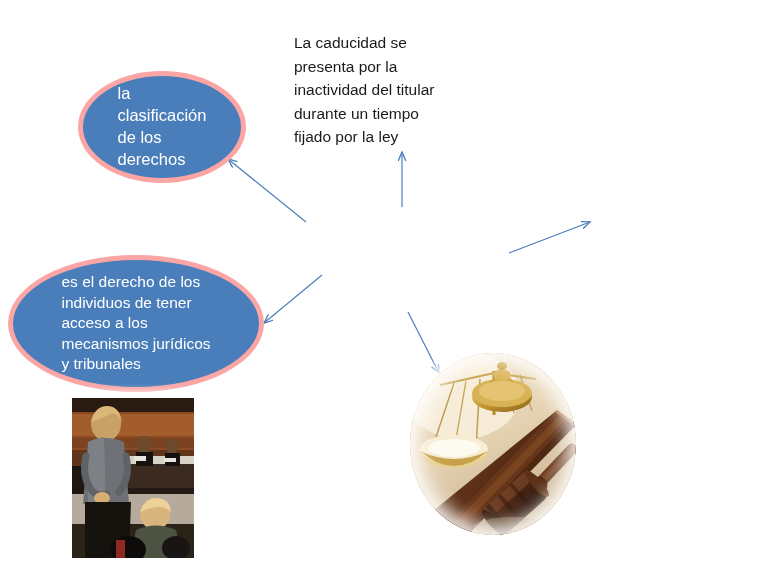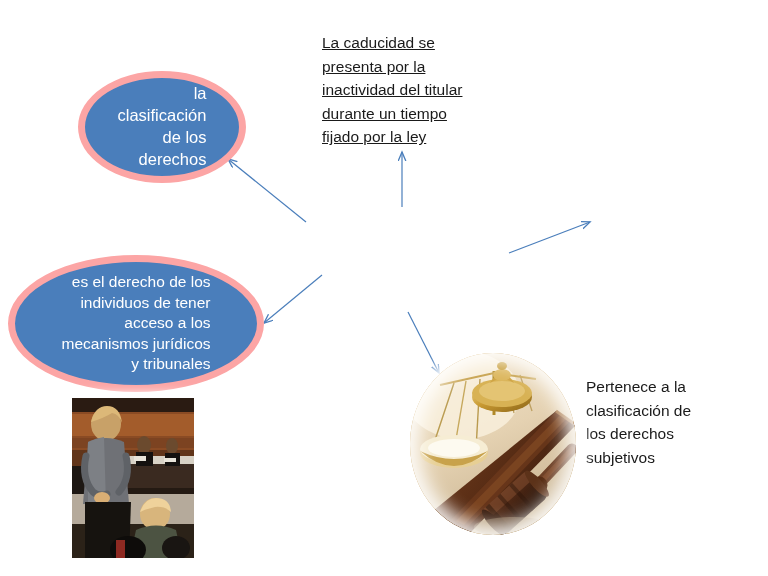--- a/index.html
+++ b/index.html
@@ -30,26 +30,26 @@
     width: 768px;
     height: 576px;
     pointer-events: none;
   }
 
   
   .node {
     position: absolute;
     border-radius: 50%;
     background: #4a7ebb;
-    border: 7px solid #fca5a5;
+    border: 5px solid #fca5a5;
     box-sizing: border-box;
     display: flex;
     align-items: center;
     justify-content: center;
-    text-align: right;
+    text-align: left;
     color: #ffffff;
     line-height: 1.33;
     white-space: pre-line;
   }
 
   #node-clasificacion {
     left: 78px;  top: 71px;
     width: 168px; height: 112px;
     font-size: 16.5px;
   }
@@ -68,21 +68,21 @@
 
   
   .note {
     position: absolute;
     color: #1a1a1a;
     font-size: 15.5px;
     line-height: 1.52;
     white-space: pre-line;
   }
 
-  #note-caducidad { left: 322px; top: 31px;  width: 190px; text-decoration: underline; }
+  #note-caducidad { left: 294px; top: 31px;  width: 190px; }
   #note-accion    { left: 594px; top: 156px; width: 170px; }
   #note-pertenece { left: 586px; top: 375px; width: 175px; }
 
   
   .photo {
     position: absolute;
     overflow: hidden;
   }
 
   
@@ -147,24 +147,20 @@
 mecanismos jurídicos
 y tribunales</div>
 
   <div class="note" id="note-caducidad">La caducidad se
 presenta por la
 inactividad del titular
 durante un tiempo
 fijado por la ley</div>
 
 
-  <div class="note" id="note-pertenece">Pertenece a la
-clasificación de
-los derechos
-subjetivos</div>
 
   <div class="photo" id="photo-courtroom">
     <svg viewBox="0 0 122 160" preserveAspectRatio="xMidYMid slice">
 
       <rect x="0" y="0" width="122" height="160" fill="#1d1713"></rect>
       <rect x="0" y="0" width="122" height="66" fill="#8a4b24"></rect>
       <rect x="0" y="0" width="122" height="14" fill="#2a1b12"></rect>
       <rect x="0" y="16" width="122" height="22" fill="#a35c2b"></rect>
       <rect x="0" y="40" width="122" height="10" fill="#7c4321"></rect>
       <rect x="0" y="52" width="122" height="16" fill="#61351a"></rect>

